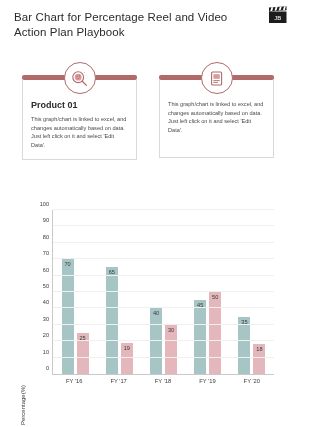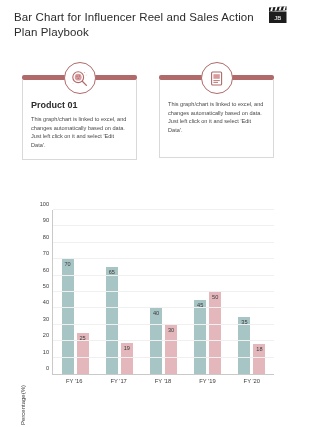--- a/index.html
+++ b/index.html
@@ -169,21 +169,21 @@
     flex: 1;
     text-align: center;
     font-size: 5.8px;
     color: #3a3a3a;
   }
 </style>
 </head>
 <body>
 
 <div class="header">
-  <div class="page-title">Bar Chart for Influencer Reel and Sales Action Plan Playbook</div>
+  <div class="page-title">Bar Chart for Percentage Reel and Video Action Plan Playbook</div>
 </div>
 <div class="header-icon">
   <svg width="20" height="18" viewBox="0 0 20 18">
     <rect x="1" y="5.5" width="17.5" height="11.5" fill="#1c1c1c"></rect>
     <polygon points="1,1.5 18.5,0.2 18.5,4.2 1,5.5" fill="#1c1c1c"></polygon>
     <polygon points="3.4,1.3 5.3,1.2 4.2,4.9 2.3,5.1" fill="#ffffff"></polygon>
     <polygon points="7.6,1.0 9.5,0.9 8.4,4.6 6.5,4.8" fill="#ffffff"></polygon>
     <polygon points="11.8,0.7 13.7,0.6 12.6,4.3 10.7,4.5" fill="#ffffff"></polygon>
     <polygon points="16.0,0.4 17.9,0.3 16.8,4.0 14.9,4.2" fill="#ffffff"></polygon>
     <text x="9.7" y="13.5" font-size="6" fill="#ffffff" text-anchor="middle" font-family="Liberation Sans, sans-serif">JB</text>

